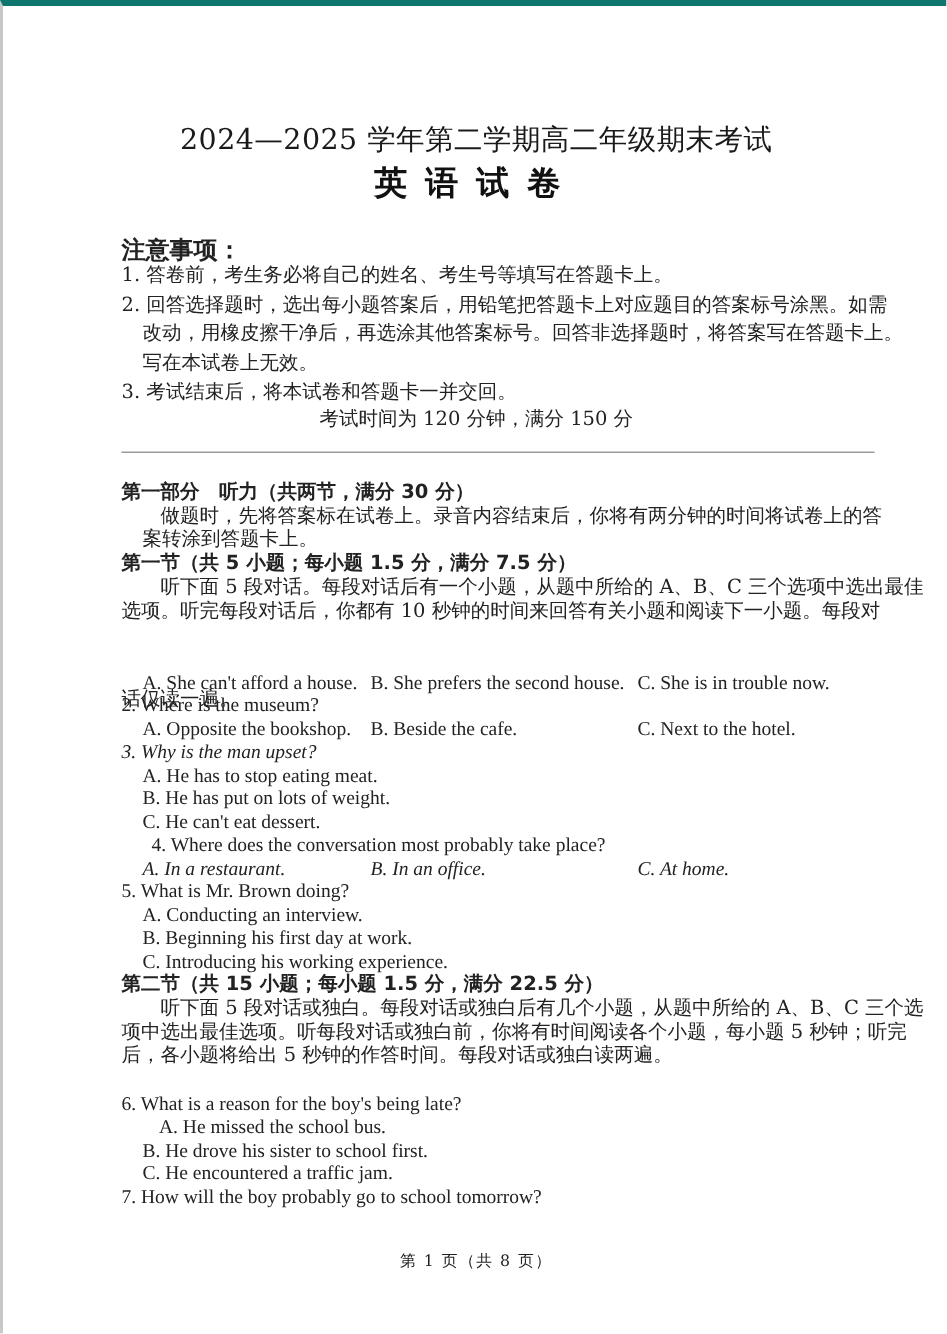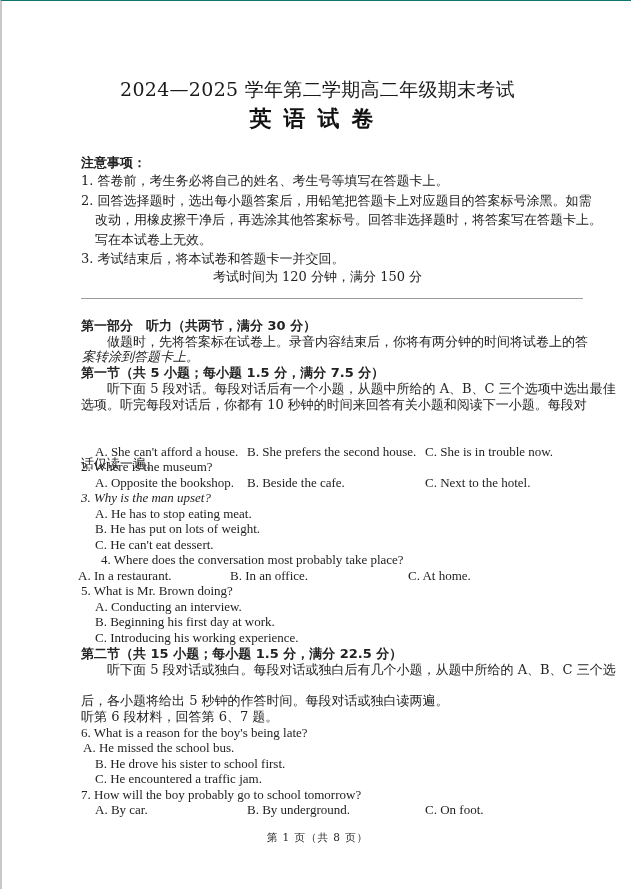--- a/index.html
+++ b/index.html
@@ -5,27 +5,27 @@
     html, body { margin: 0; padding: 0; }
     body {
       width: 631px; height: 889px; overflow: hidden;
       background: #ffffff;
       font-family: "Liberation Serif", "DejaVu Serif", serif;
       color: #222;
       position: relative;
     }
     .page {
       position: absolute; left: 0; top: 0; width: 631px; height: 889px;
-      border-left: 2px solid #c8c8c8; border-top: 1px solid #0f766e;
+      border-left: 2px solid #c8c8c8; border-top: 4px solid #0f766e;
       box-sizing: border-box;
     }
     .abs { position: absolute; white-space: nowrap; }
     .title1 { left: 0; width: 631px; top: 76px; text-align: center; font-size: 19px; color: #1a1a1a; letter-spacing: 0.3px; }
     .title2 { left: 0; width: 631px; top: 103px; text-align: center; font-size: 22px; font-weight: bold; font-family: "DejaVu Sans", sans-serif; letter-spacing: 12px; color: #111; }
-    .notice-head { left: 79px; top: 153px; font-size: 13px; font-weight: bold; font-family: "DejaVu Sans", sans-serif; }
+    .notice-head { left: 79px; top: 153px; font-size: 16px; font-weight: bold; font-family: "DejaVu Sans", sans-serif; }
     .line { font-size: 13px; line-height: 15.5px; }
     .cjk { font-family: "DejaVu Serif", serif; }
     .bold-sans { font-family: "DejaVu Sans", sans-serif; font-weight: bold; }
     .rule { position: absolute; left: 79px; top: 297px; width: 502px; height: 1px; background: #9a9a9a; }
     .center { left: 0; width: 631px; text-align: center; }
     .optB { position: absolute; left: 245px; }
     .optC { position: absolute; left: 423px; }
     .footer { left: 0; width: 631px; text-align: center; top: 830px; font-size: 10.5px; letter-spacing: 1px; }
   </style>
 </head>
@@ -41,21 +41,21 @@
   <div class="abs line cjk" style="left:79px; top:192px;">2. 回答选择题时，选出每小题答案后，用铅笔把答题卡上对应题目的答案标号涂黑。如需</div>
   <div class="abs line cjk" style="left:93px; top:211px;">改动，用橡皮擦干净后，再选涂其他答案标号。回答非选择题时，将答案写在答题卡上。</div>
   <div class="abs line cjk" style="left:93px; top:231px;">写在本试卷上无效。</div>
   <div class="abs line cjk" style="left:79px; top:250px;">3. 考试结束后，将本试卷和答题卡一并交回。</div>
   <div class="abs line cjk center" style="top:268px;">考试时间为 120 分钟，满分 150 分</div>
 
   <div class="rule"></div>
 
   <div class="abs line bold-sans" style="left:79px; top:317px;">第一部分　听力（共两节，满分 30 分）</div>
   <div class="abs line cjk" style="left:79px; top:333px;">　　做题时，先将答案标在试卷上。录音内容结束后，你将有两分钟的时间将试卷上的答</div>
-  <div class="abs line cjk" style="left:80px; top:348px;font-style:italic;">案转涂到答题卡上。</div>
+  <div class="abs line cjk" style="left:93px; top:348px;">案转涂到答题卡上。</div>
 
   <div class="abs line bold-sans" style="left:79px; top:364px;">第一节（共 5 小题；每小题 1.5 分，满分 7.5 分）</div>
   <div class="abs line cjk" style="left:79px; top:380px;">　　听下面 5 段对话。每段对话后有一个小题，从题中所给的 A、B、C 三个选项中选出最佳</div>
   <div class="abs line cjk" style="left:79px; top:396px;">选项。听完每段对话后，你都有 10 秒钟的时间来回答有关小题和阅读下一小题。每段对</div>
   <div class="abs line cjk" style="left:79px; top:411px;margin-top:44px;">话仅读一遍。</div>
 
   <div class="abs line" style="left:93px; top:443px; width:500px;">
     <span>A. She can't afford a house.</span>
     <span class="optB" style="left:152px;">B. She prefers the second house.</span>
     <span class="optC" style="left:330px;">C. She is in trouble now.</span>
@@ -67,42 +67,37 @@
     <span class="optB" style="left:152px;">B. Beside the cafe.</span>
     <span class="optC" style="left:330px;">C. Next to the hotel.</span>
   </div>
 
   <div class="abs line" style="left:79px; top:489px;font-style:italic;">3. Why is the man upset?</div>
   <div class="abs line" style="left:93px; top:505px;">A. He has to stop eating meat.</div>
   <div class="abs line" style="left:93px; top:520px;">B. He has put on lots of weight.</div>
   <div class="abs line" style="left:93px; top:536px;">C. He can't eat dessert.</div>
 
   <div class="abs line" style="left:79px; top:551px;margin-left:20px;">4. Where does the conversation most probably take place?</div>
-  <div class="abs line" style="left:76px; top:567px; width:500px;">
+  <div class="abs line" style="left:93px; top:567px; width:500px;font-style:italic;">
     <span>A. In a restaurant.</span>
     <span class="optB" style="left:152px;">B. In an office.</span>
     <span class="optC" style="left:330px;">C. At home.</span>
   </div>
 
   <div class="abs line" style="left:79px; top:582px;">5. What is Mr. Brown doing?</div>
   <div class="abs line" style="left:93px; top:598px;">A. Conducting an interview.</div>
   <div class="abs line" style="left:93px; top:629px;">C. Introducing his working experience.</div>
   <div class="abs line" style="left:93px; top:613px;">B. Beginning his first day at work.</div>
 
   <div class="abs line bold-sans" style="left:79px; top:645px;">第二节（共 15 小题；每小题 1.5 分，满分 22.5 分）</div>
   <div class="abs line cjk" style="left:79px; top:661px;">　　听下面 5 段对话或独白。每段对话或独白后有几个小题，从题中所给的 A、B、C 三个选</div>
+  <div class="abs line cjk" style="left:79px; top:677px;">项中选出最佳选项。听每段对话或独白前，你将有时间阅读各个小题，每小题 5 秒钟；听完</div>
   <div class="abs line cjk" style="left:79px; top:692px;">后，各小题将给出 5 秒钟的作答时间。每段对话或独白读两遍。</div>
-  <div class="abs line cjk" style="left:79px; top:708px;">听第 6 段材料，回答第 6、7 题。</div>
 
   <div class="abs line" style="left:79px; top:724px;">6. What is a reason for the boy's being late?</div>
-  <div class="abs line" style="left:81px; top:739px;">A. He missed the school bus.</div>
+  <div class="abs line" style="left:104px; top:739px;">A. He missed the school bus.</div>
   <div class="abs line" style="left:93px; top:755px;">B. He drove his sister to school first.</div>
   <div class="abs line" style="left:93px; top:770px;">C. He encountered a traffic jam.</div>
 
   <div class="abs line" style="left:79px; top:786px;">7. How will the boy probably go to school tomorrow?</div>
-  <div class="abs line" style="left:93px; top:801px; width:500px;">
-    <span>A. By car.</span>
-    <span class="optB" style="left:152px;">B. By underground.</span>
-    <span class="optC" style="left:330px;">C. On foot.</span>
-  </div>
 
   <div class="abs footer cjk">第 1 页（共 8 页）</div>
 </div>
 
 </body></html>

